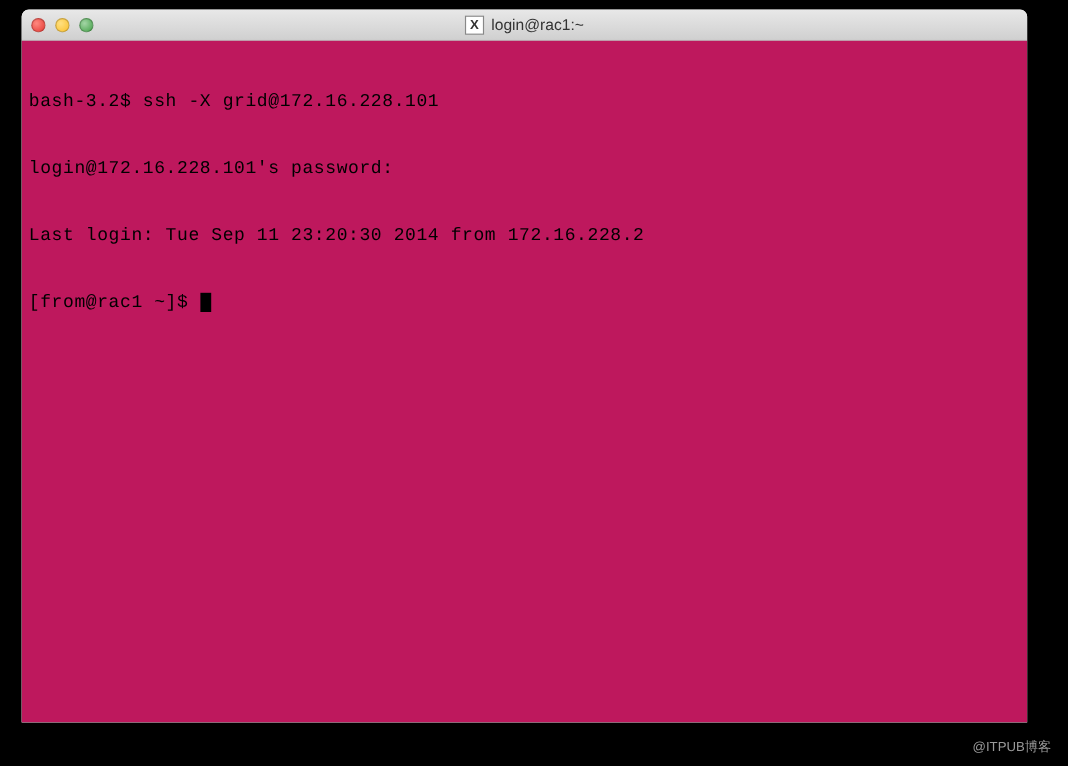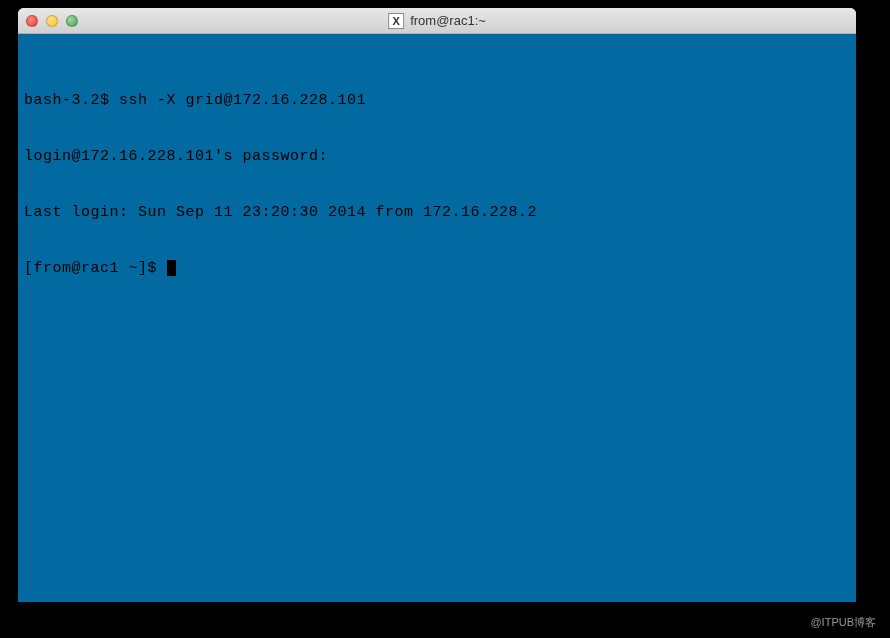--- a/index.html
+++ b/index.html
@@ -72,25 +72,25 @@
       border: 1px solid #888;
       display: flex;
       align-items: center;
       justify-content: center;
       font-size: 11px;
       font-weight: bold;
       color: #333;
       font-family: sans-serif;
     }
     .terminal-content {
-      padding: 20px 6px;
+      padding: 4px 6px;
       font-size: 15px;
       line-height: 1.25;
       color: #000;
-      background: #0369a1;
+      background: #be185d;
       height: calc(100% - 26px);
       white-space: pre;
       letter-spacing: 0.5px;
       position: relative;
     }
     .terminal-line {
       display: block;
     }
     .cursor-block {
       display: inline-block;
@@ -121,27 +121,27 @@
 
 <div class="window">
   <div class="titlebar">
     <div class="traffic-lights">
       <div class="traffic-light close"></div>
       <div class="traffic-light minimize"></div>
       <div class="traffic-light maximize"></div>
     </div>
     <div class="title-center">
       <span class="x-icon">X</span>
-      <span>from@rac1:~</span>
+      <span>login@rac1:~</span>
     </div>
   </div>
   <div class="terminal-content">
     <span class="terminal-line">bash-3.2$ ssh -X grid@172.16.228.101</span>
     <span class="terminal-line">login@172.16.228.101's password:</span>
-    <span class="terminal-line">Last login: Sun Sep 11 23:20:30 2014 from 172.16.228.2</span>
+    <span class="terminal-line">Last login: Tue Sep 11 23:20:30 2014 from 172.16.228.2</span>
     <span class="terminal-line"><span>[from@rac1 ~]$ </span><span class="cursor-block"></span></span>
     <div class="resize-handle">
       
     </div>
   </div>
 </div>
 
 <div class="watermark">@ITPUB博客</div>
 
 </body></html>

